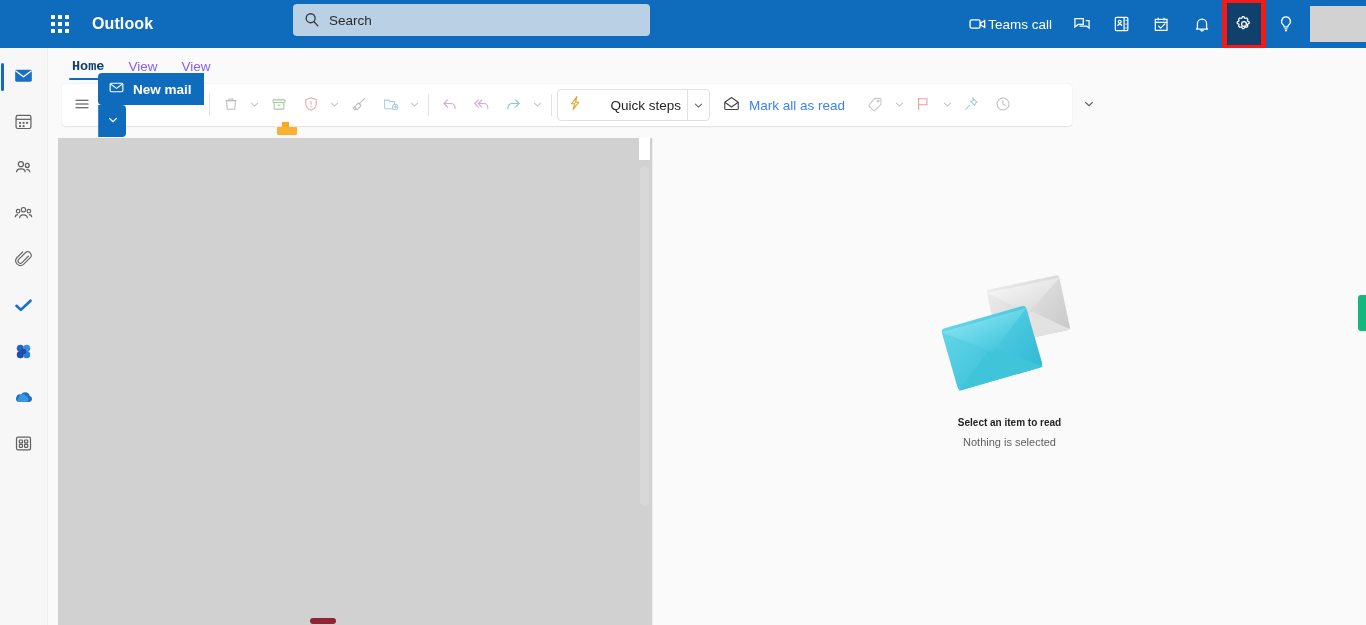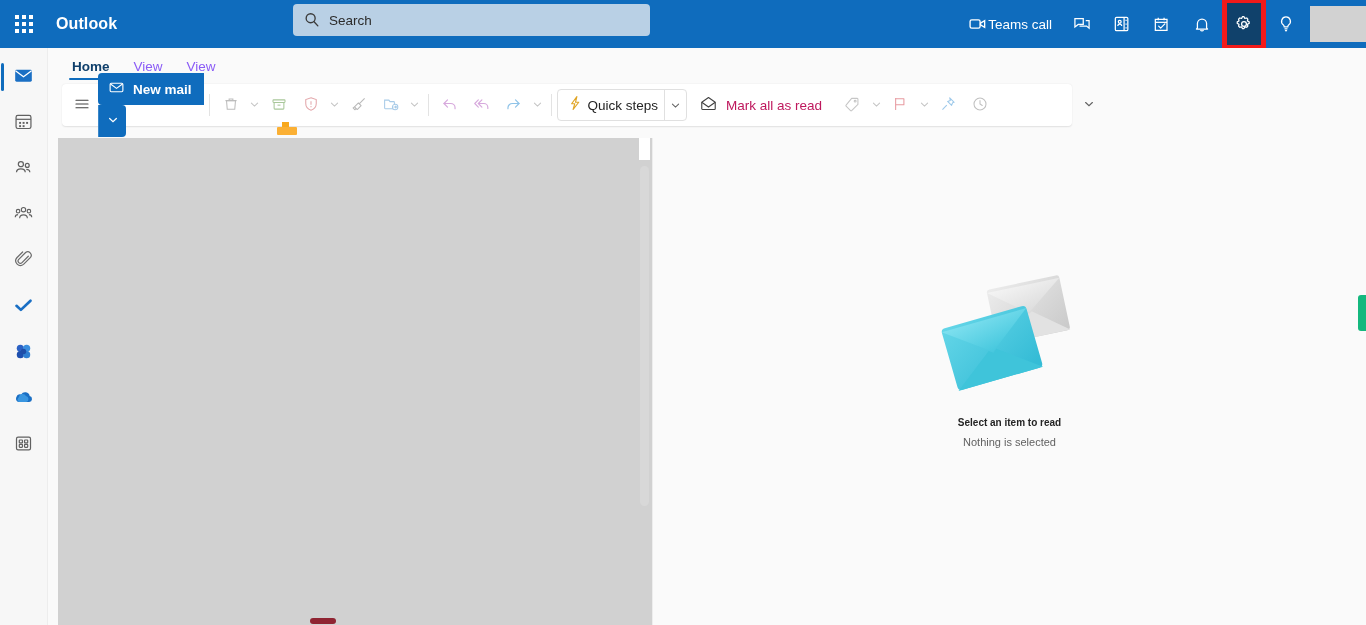--- a/index.html
+++ b/index.html
@@ -8,21 +8,21 @@
     overflow: hidden;
     font-family: "Liberation Sans", sans-serif;
     background: #ffffff;
   }
 
   
   .topbar {
     position: absolute; top: 0; left: 0;
     width: 1366px; height: 48px;
     background: #0f6cbd;
-    display: flex; align-items: center;
+    display: flex; align-items: center; padding-left: 36px;
   }
   .waffle {
     width: 48px; height: 48px;
     display: flex; align-items: center; justify-content: center;
     cursor: pointer;
   }
   .waffle-grid {
     display: grid;
     grid-template-columns: repeat(3, 4px);
     grid-template-rows: repeat(3, 4px);
@@ -105,40 +105,40 @@
   .tabs {
     position: absolute; left: 0; top: 0;
     height: 32px; display: flex; align-items: flex-end;
     padding-left: 15px; gap: 6px;
   }
   .tab {
     font-size: 13.5px; color: #8b5cf6;
     padding: 2px 9px 6px 9px;
     cursor: pointer; position: relative; white-space: nowrap;
   }
-  .tab.active { font-weight: bold; color: #0f3f6b; }
+  .tab.active { font-weight: bold; color: #0f3f6b; font-family: Liberation Mono, monospace; }
   .tab.active::after {
     content: ""; position: absolute; left: 6px; right: 6px; bottom: 0;
     height: 2.5px; background: #0f6cbd; border-radius: 2px;
   }
 
   
   .ribbon {
     position: absolute; left: 14px; top: 36px;
     width: 1010px; height: 42px;
     background: #ffffff;
     border-radius: 4px;
     display: flex; align-items: center;
     padding: 0 4px;
     box-shadow: 0 .5px 1.5px rgba(0,0,0,.10);
   }
   .rb {
     height: 32px; display: flex; align-items: center; justify-content: center;
     border-radius: 4px; cursor: pointer; padding: 0 6px;
-    color: #be185d; font-size: 13.5px; white-space: nowrap;
+    color: #3b82f6; font-size: 13.5px; white-space: nowrap;
   }
   .rb.icononly { min-width: 32px; padding: 0 5px; }
   .rb.caret { min-width: 16px; padding: 0 2px; color: #8a8a8a; }
   .newmail {
     background: #0f6cbd; color: #ffffff;
     height: 32px; border-radius: 4px 0 0 4px;
     display: flex; align-items: center; gap: 8px;
     padding: 0 12px 0 10px; cursor: pointer;
     font-size: 13.5px; font-weight: bold;
   }
@@ -585,21 +585,21 @@
       <span>
         <svg viewBox="0 0 16 16" width="11" height="11" fill="none" stroke="#c4c4c4" stroke-width="1.5" stroke-linecap="round">
             <path d="M3.5 6l4.5 4.2L12.5 6"></path>
           </svg>
       </span>
     </div>
 
     <div class="sep"></div>
 
     <div class="qsteps">
-      <div style="display:flex;align-items:center;padding-left:8px;">
+      <div style="display:flex;align-items:center;padding-left:8px;gap:23px;">
         <span>
           <svg viewBox="0 0 24 24" width="18" height="18" fill="none" stroke="#e0a526" stroke-width="1.5" stroke-linejoin="round">
             <path d="M14.5 3.5L7.5 13h4.2l-2.2 7.5L17 11h-4.3z"></path>
           </svg>
         </span>
         <span class="lbl">Quick steps</span>
       </div>
       <div class="qcaret">
         <svg viewBox="0 0 16 16" width="11" height="11" fill="none" stroke="#616161" stroke-width="1.5" stroke-linecap="round">
             <path d="M3.5 6l4.5 4.2L12.5 6"></path>

